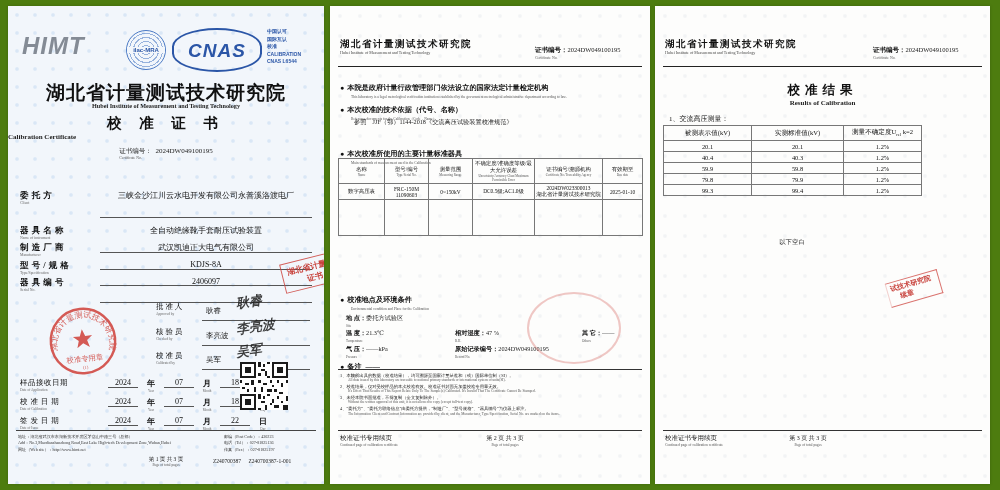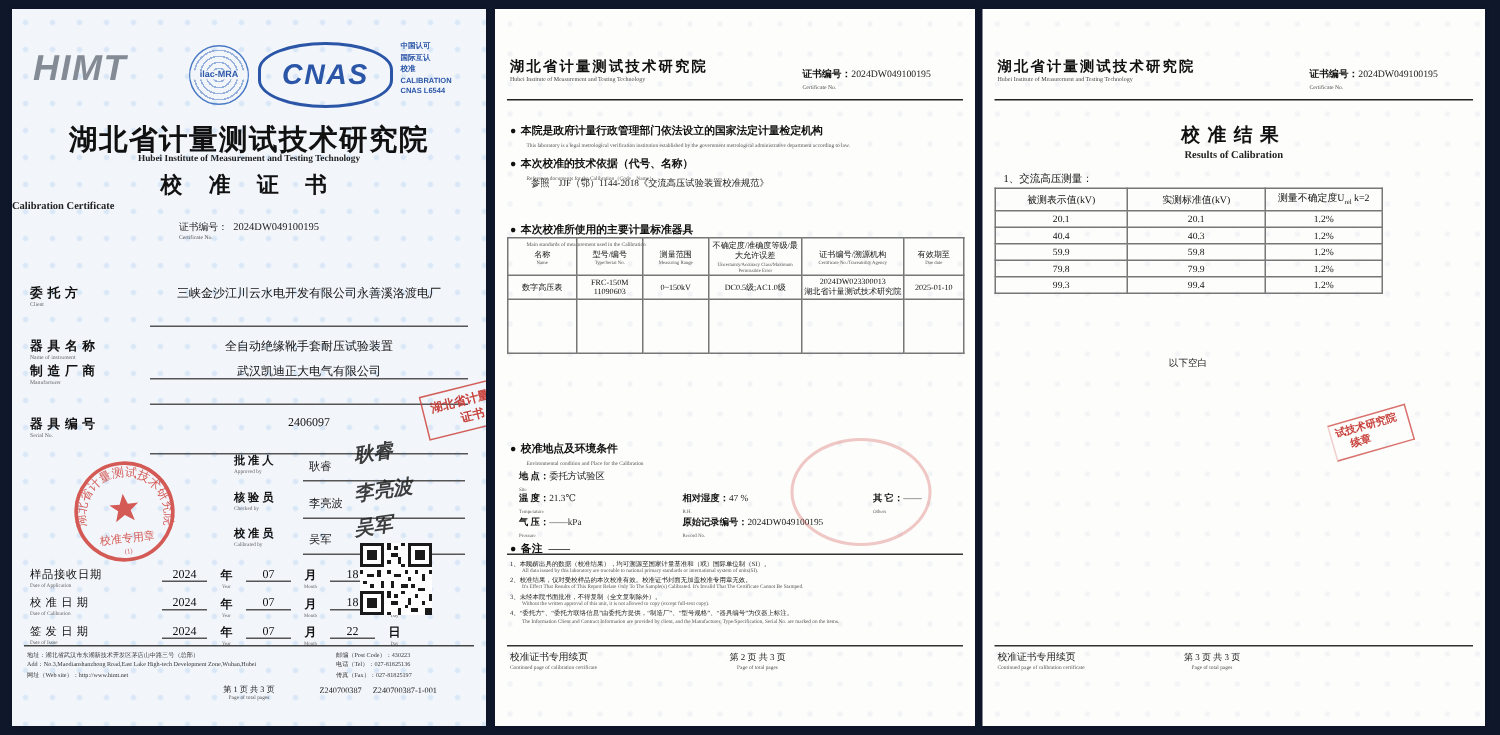--- a/index.html
+++ b/index.html
@@ -1,17 +1,17 @@
 <!DOCTYPE html>
 <html><head>
 <meta charset="utf-8">
 <style>
   * { margin:0; padding:0; box-sizing:border-box; }
   body { font-family:"Liberation Serif","DejaVu Serif",serif; background:#e9e9e7; }
-  .canvas { position:relative; width:1000px; height:490px; background:#0f172a; overflow:hidden; }
+  .canvas { position:relative; width:1000px; height:490px; background:#4d7c0f; overflow:hidden; }
   .page { position:absolute; top:6px; height:478px; background:#fefefe; box-shadow:0 0 3px rgba(0,0,0,.18); overflow:hidden; }
   .p1 { left:8px; width:316px; background-color:#f2f6fb;
         background-image:radial-gradient(rgba(160,195,235,.30) 1.2px, rgba(160,195,235,0) 2.4px);
         background-size:18px 18px; }
   .p2 { left:330px; width:320px; }
   .p3 { left:655px; width:335px; }
   .p2, .p3 { background-color:#fdfdfc;
         background-image:radial-gradient(rgba(185,195,210,.16) 1.2px, rgba(185,195,210,0) 2.4px);
         background-size:20px 20px; }
   .ab { position:absolute; }
@@ -43,21 +43,21 @@
 
   .f-row { left:12px; width:294px; height:18px; }
   .f-label { position:absolute; left:0; top:0; width:78px; }
   .f-cn { display:block; font-size:8.5px; font-weight:bold; letter-spacing:.5px; color:#111; }
   .f-en { display:block; font-size:3.8px; color:#666; margin-top:-1px; }
   .f-val { position:absolute; left:80px; right:2px; top:0; text-align:center; font-size:8px; color:#111;
            border-bottom:.8px solid #555; padding-bottom:16px; min-height:12px; }
 
   .sig-row { left:148px; width:158px; height:24px; }
   .sig-label { position:absolute; left:0; top:3px; width:46px; }
-  .sig-cn { display:block; font-size:7.5px; font-weight:bold; color:#111; }
+  .sig-cn { display:block; font-size:7.5px; font-weight:normal; color:#111; }
   .sig-en { display:block; font-size:3.5px; color:#666; }
   .sig-name { position:absolute; left:50px; top:7px; font-size:7.5px; color:#222; }
   .sig-line { position:absolute; left:46px; right:4px; bottom:2px; border-bottom:.8px solid #555; }
   .sig-script { position:absolute; left:80px; top:-6px; font-size:13px; font-style:italic; font-weight:bold;
                 transform:rotate(-8deg); color:#1d1d1d; opacity:.85; }
 
   .d-row { left:12px; width:290px; height:17px; }
   .d-label { position:absolute; left:0; top:0; width:84px; }
   .d-cn { display:block; font-size:7.5px; font-weight:normal; letter-spacing:.5px; color:#111; }
   .d-en { display:block; font-size:3.5px; color:#666; }
@@ -187,20 +187,27 @@
           <span class="f-en">Name of instrument</span>
         </div>
       <div class="f-val">全自动绝缘靴手套耐压试验装置</div>
     </div>
     <div class="ab f-row" style="top:236px">
       <div class="f-label">
           <span class="f-cn">制 造 厂 商</span>
           <span class="f-en">Manufacturer</span>
         </div>
       <div class="f-val">武汉凯迪正大电气有限公司</div>
+    </div>
+    <div class="ab f-row" style="top:254px">
+      <div class="f-label">
+          <span class="f-cn">型 号 / 规 格</span>
+          <span class="f-en">Type/Specification</span>
+        </div>
+      <div class="f-val">KDJS-8A</div>
     </div>
     <div class="ab f-row" style="top:271px">
       <div class="f-label">
           <span class="f-cn">器 具 编 号</span>
           <span class="f-en">Serial No.</span>
         </div>
       <div class="f-val">2406097</div>
     </div>
 
     <div class="ab sig-row" style="top:293px">

